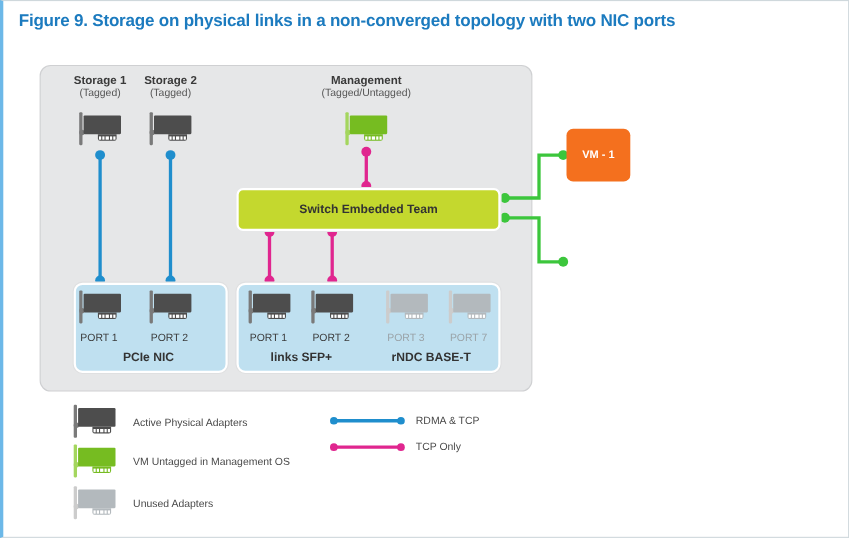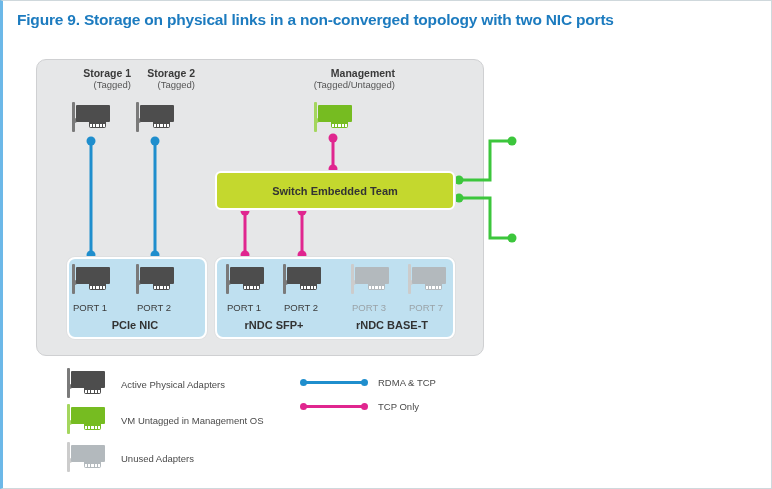--- a/index.html
+++ b/index.html
@@ -5,21 +5,21 @@
   html,body{margin:0;padding:0;background:#ffffff;}
   body{width:772px;height:489px;font-family:"Liberation Sans",sans-serif;}
   #page{position:relative;width:772px;height:489px;box-sizing:border-box;
         border:1px solid #cfd8dc;border-left:3px solid #6cb8e8;background:#fff;overflow:hidden;padding-left:31px;}
   #title{position:absolute;left:14px;top:10px;width:748px;font-size:15.5px;font-weight:bold;
          color:#1c7bbf;letter-spacing:-0.2px;white-space:nowrap;}
   
   #host{position:absolute;left:33px;top:58px;width:446px;height:295px;
         background:#e6e7e8;border:1px solid #cfd0d2;border-radius:10px;}
   
-  .lbl{position:absolute;text-align:right;color:#404040;}
+  .lbl{position:absolute;text-align:center;color:#404040;}
   .lbl .t1{font-size:10.5px;font-weight:bold;color:#3a3a3a;line-height:12px;}
   .lbl .t2{font-size:9.5px;color:#555;line-height:12px;}
   
   .nic{position:absolute;width:38px;height:26px;}
   .nic .bracket{position:absolute;left:0;top:-3px;width:3px;height:30px;border-radius:1px;}
   .nic .knob{position:absolute;left:0px;top:13px;width:5px;height:5px;border-radius:50%;}
   .nic .body{position:absolute;left:4px;top:0;width:34px;height:17px;border-radius:1px;}
   .nic .tab{position:absolute;left:17px;top:17px;width:17px;height:6px;border-radius:0 0 2px 2px;
             display:flex;gap:1px;padding:1.5px 1px 0 1px;box-sizing:border-box;}
   .nic .tab i{flex:1;background:#ffffff;height:3px;display:block;}
@@ -197,21 +197,21 @@
     <span class="tab">
         <i></i>
         <i></i>
         <i></i>
         <i></i>
         <i></i>
       </span>
   </div>
   <div class="portlbl" style="left:216px;top:301px;">PORT 1</div>
   <div class="portlbl" style="left:273px;top:301px;">PORT 2</div>
-  <div class="grouplbl" style="left:212px;top:318px;width:118px;">rNDC SFP+</div>
+  <div class="grouplbl" style="left:212px;top:318px;width:118px;">links SFP+</div>
 
   <div class="nic gray" style="left:348px;top:266px;">
     <span class="bracket"></span>
     <span class="knob"></span>
     <span class="body"></span>
     <span class="tab">
         <i></i>
         <i></i>
         <i></i>
         <i></i>
@@ -227,20 +227,23 @@
         <i></i>
         <i></i>
         <i></i>
         <i></i>
       </span>
   </div>
   <div class="portlbl dim" style="left:341px;top:301px;">PORT 3</div>
   <div class="portlbl dim" style="left:398px;top:301px;">PORT 7</div>
   <div class="grouplbl" style="left:330px;top:318px;width:118px;">rNDC BASE-T</div>
 
+  <div class="vm" id="vm1">
+    <span>VM - 1</span>
+  </div>
 
   <div id="legend">
     <div class="nic dark" style="left:64px;top:8px;">
       <span class="bracket"></span>
       <span class="knob"></span>
       <span class="body"></span>
       <span class="tab">
           <i></i>
           <i></i>
           <i></i>

